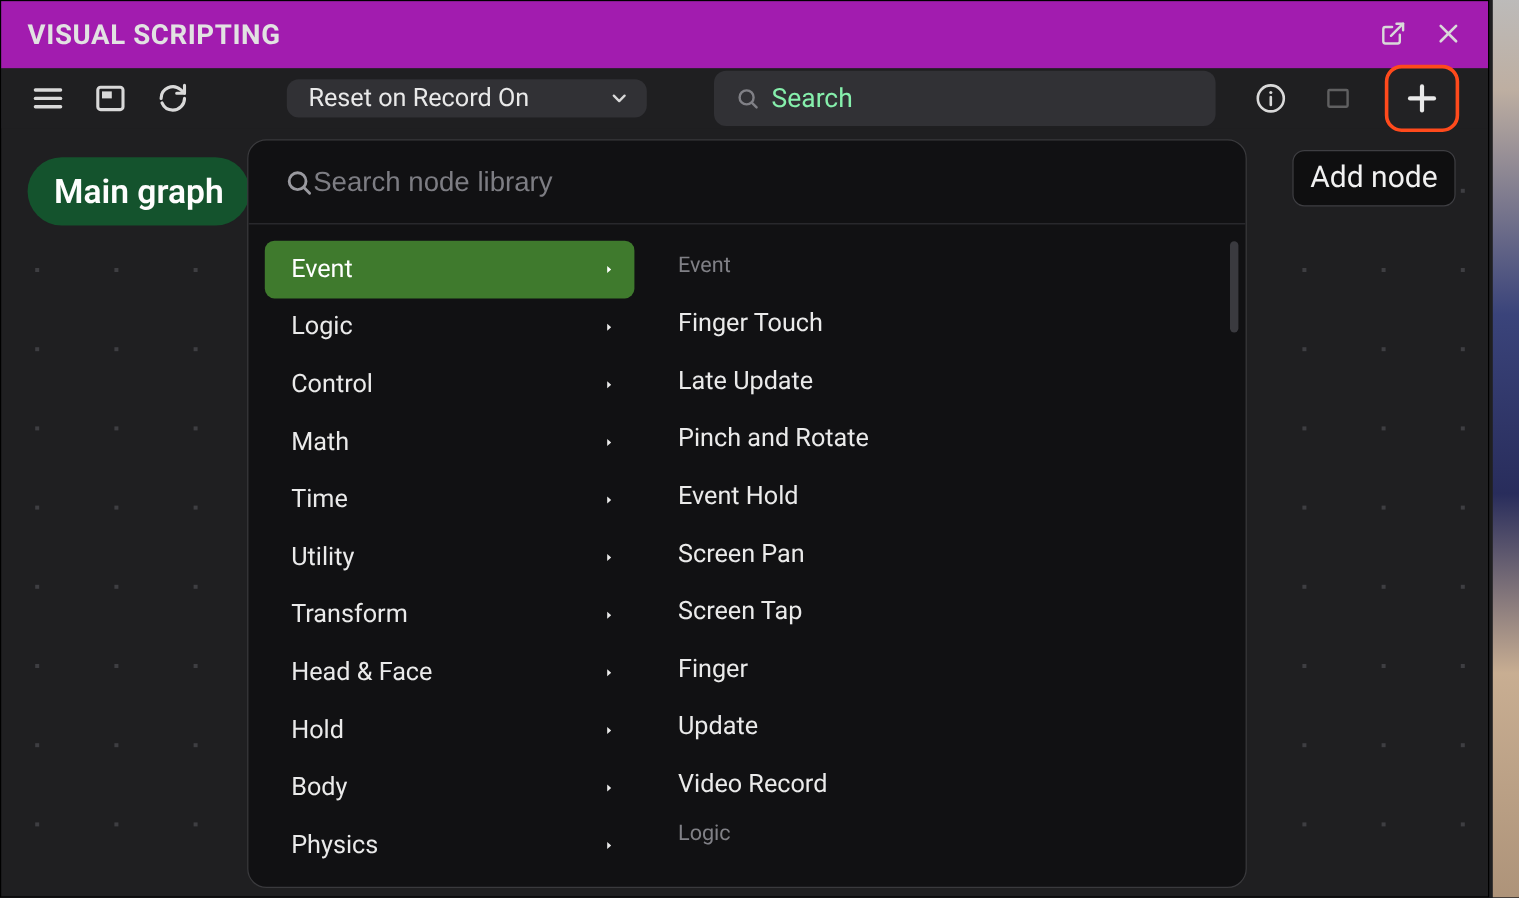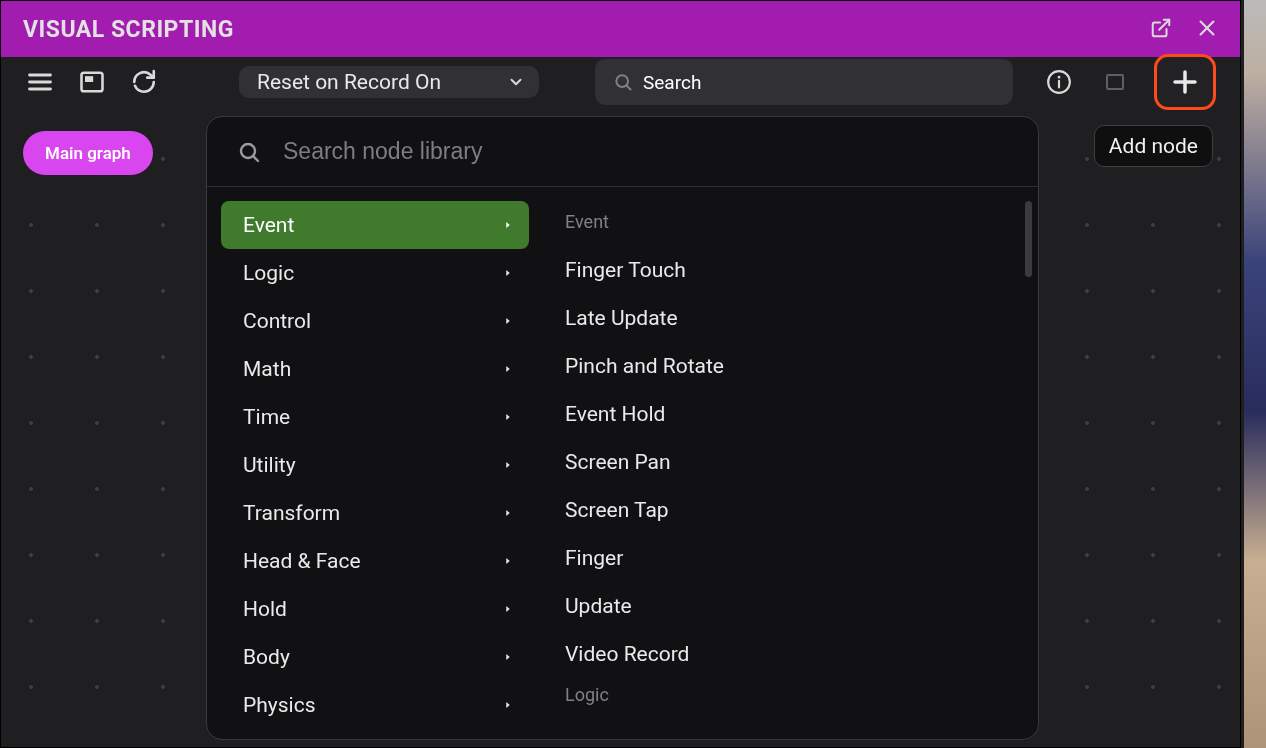--- a/index.html
+++ b/index.html
@@ -101,22 +101,22 @@
   .search-pill {
     margin-left: 38px;
     background: #313135;
     border-radius: 10px;
     height: 46px;
     display: flex;
     align-items: center;
     padding: 0 18px;
     gap: 10px;
     width: 418px;
-    color: #ffffff;
-    font-size: 19px;
+    color: #86efac;
+    font-size: 22px;
   }
 
   .toolbar-right {
     margin-left: auto;
     display: flex;
     align-items: center;
     gap: 22px;
     padding-right: 2px;
   }
 
@@ -133,33 +133,33 @@
   }
 
   .tooltip {
     position: absolute;
     top: 68px;
     right: 0;
     background: #0f0f10;
     border: 1px solid #3e3e42;
     border-radius: 10px;
     padding: 8px 14px;
-    font-size: 21px;
+    font-size: 25px;
     white-space: nowrap;
     color: #f1f1f1;
   }
 
   .chip {
     position: absolute;
     left: 22px;
     top: 130px;
-    background: #d946ef;
+    background: #14532d;
     border-radius: 999px;
     padding: 12px 22px;
-    font-size: 17px;
+    font-size: 28px;
     font-weight: 600;
     color: #fdfdfd;
   }
 
   
   .library {
     position: absolute;
     left: 205px;
     top: 115px;
     width: 833px;
@@ -169,21 +169,20 @@
     border-radius: 16px;
     overflow: hidden;
     display: flex;
     flex-direction: column;
   }
   .lib-search {
     height: 70px;
     display: flex;
     align-items: center;
     padding: 0 30px;
-    gap: 22px;
     border-bottom: 1px solid #2f2f33;
   }
   .lib-search input {
     background: transparent;
     border: none;
     outline: none;
     color: #e9e9e9;
     font-size: 23px;
     flex: 1;
   }

